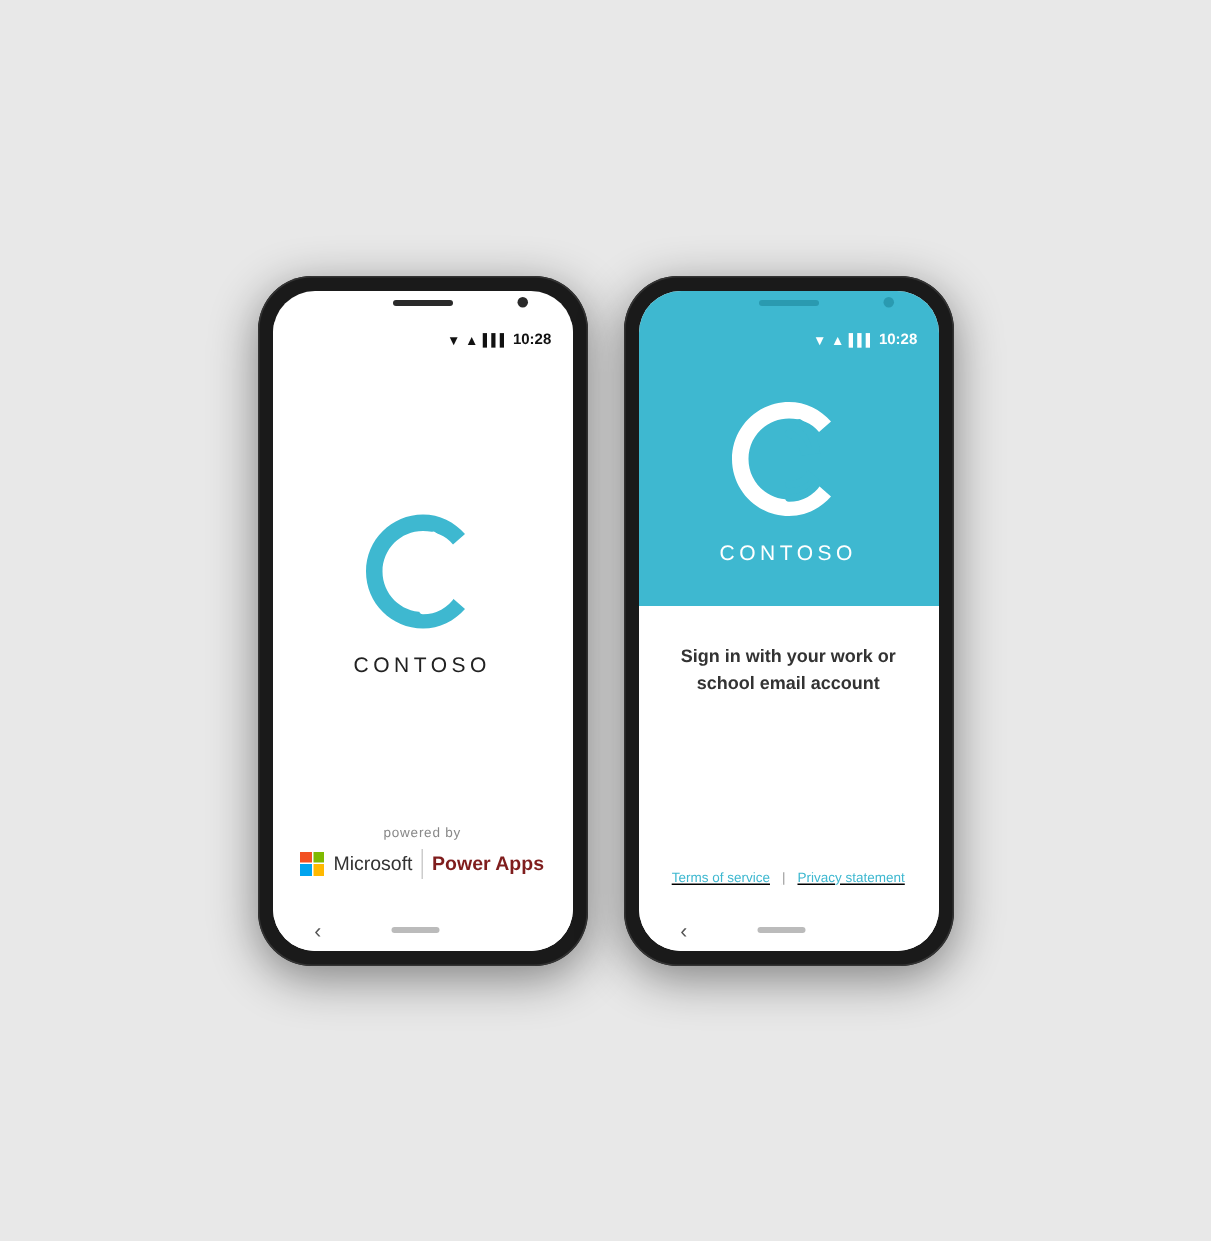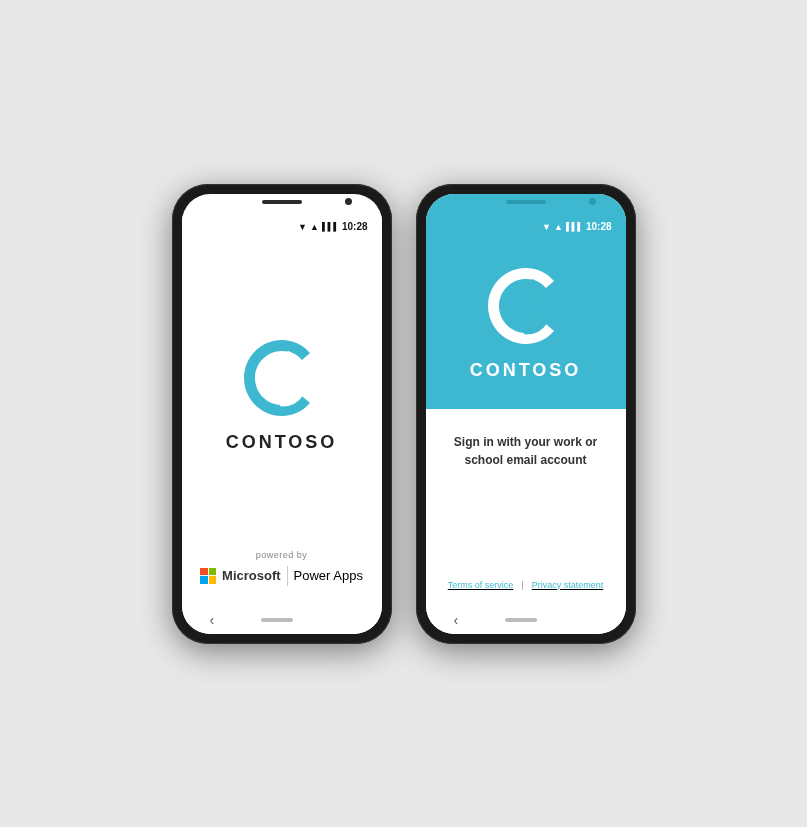--- a/index.html
+++ b/index.html
@@ -130,27 +130,27 @@
     .ms-sq2 { background: #7fba00; }
     .ms-sq3 { background: #00a4ef; }
     .ms-sq4 { background: #ffb900; }
     .divider-line {
       width: 1px;
       height: 20px;
       background: #ccc;
     }
     .powerapps-text {
       font-size: 13px;
-      color: #000000;
-      font-weight: 400;
+      color: #7f1d1d;
+      font-weight: 700;
     }
     .microsoft-text {
       font-size: 13px;
       color: #333;
-      font-weight: 700;
+      font-weight: 400;
     }
     
     .phone-bottom-bar {
       height: 28px;
       background: #fff;
       display: flex;
       align-items: center;
       justify-content: space-between;
       padding: 0 28px;
     }
@@ -221,22 +221,22 @@
     .footer-link {
       font-size: 9px;
       color: #3eb8d0;
       text-decoration: none;
     }
     .footer-divider {
       font-size: 9px;
       color: #999;
     }
     .contoso-name {
-      font-size: 18px;
-      font-weight: 700;
+      font-size: 14px;
+      font-weight: 400;
       letter-spacing: 3px;
       color: #222;
     }
     .contoso-name-white {
       color: #fff;
     }
     .status-time {
       font-size: 10px;
       font-weight: 700;
     }

